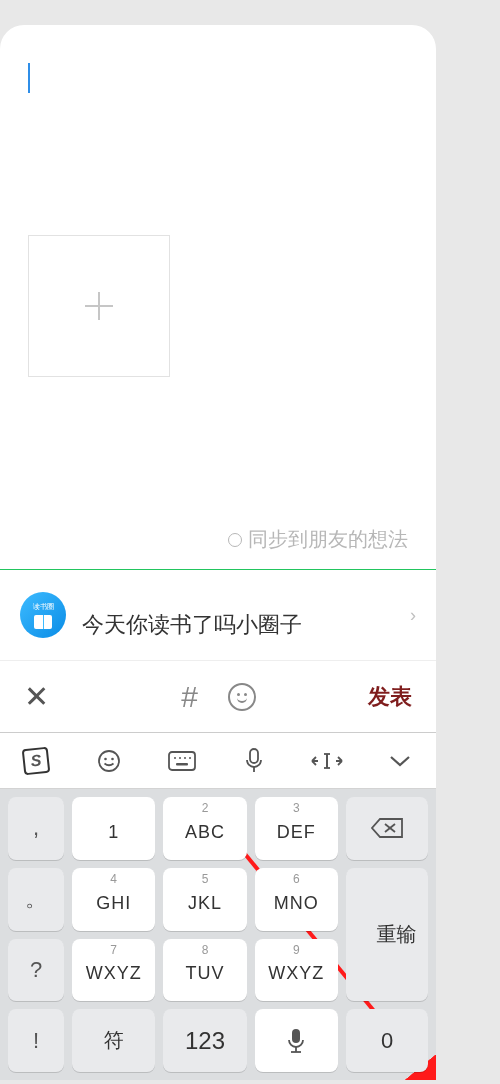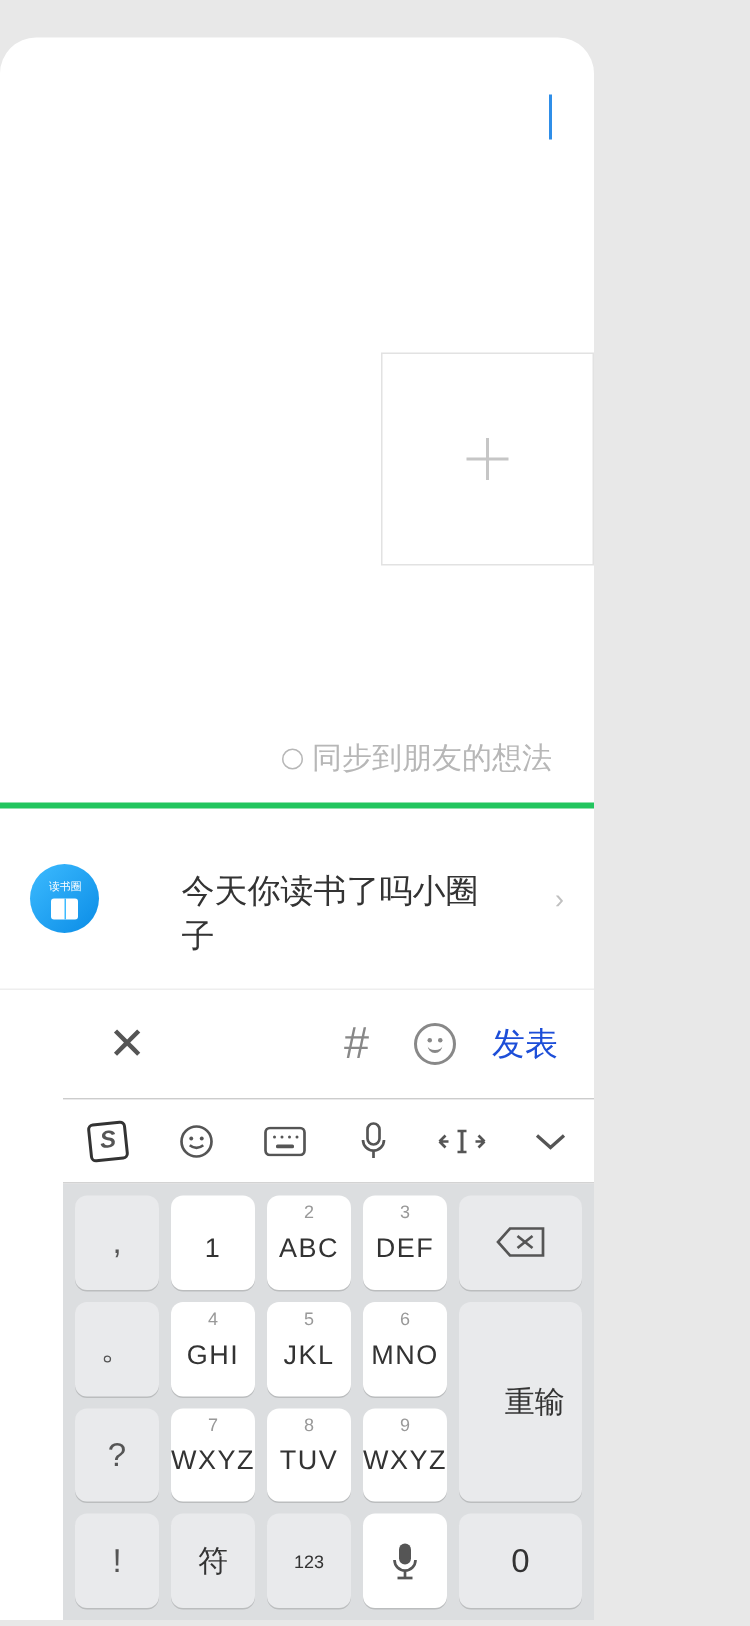--- a/index.html
+++ b/index.html
@@ -8,29 +8,28 @@
       height: 1084px;
       background: #e8e8e8;
       font-family: -apple-system, "Helvetica Neue", Arial, sans-serif;
       overflow: hidden;
       position: relative;
     }
     .screen {
       position: absolute;
       top: 25px;
       left: 0;
-      width: 396px;
+      width: 436px;
       height: 1055px;
       background: #fff;
       border-top-left-radius: 24px;
       border-top-right-radius: 24px;
       display: flex;
       flex-direction: column;
       overflow: hidden;
-      align-items: flex-end;
     }
     .compose-area {
       flex: 0 0 auto;
       padding: 30px 28px 10px 28px;
       height: 210px;
       position: relative;
     }
     .caret {
       width: 2px;
       height: 30px;
@@ -65,24 +64,23 @@
       width: 14px;
       height: 14px;
       border: 1.5px solid #b7b7b7;
       border-radius: 50%;
       display: inline-block;
     }
     .circle-row {
       display: flex;
       align-items: center;
       padding: 20px 20px;
-      border-top: 4px solid #22c55e;
+      border-top: 1px solid #22c55e;
       border-bottom: 1px solid #eee;
       background: #fff;
-      gap: 39px;
     }
     .circle-avatar {
       width: 46px;
       height: 46px;
       border-radius: 50%;
       background: linear-gradient(135deg, #3dbbff 0%, #0a8ce6 100%);
       display: flex;
       flex-direction: column;
       align-items: center;
       justify-content: center;
@@ -141,21 +139,21 @@
     }
     .tb-smile:before{left:7px;}
     .tb-smile:after{right:7px;}
     .tb-smile .mouth{
       position:absolute;
       bottom:6px;left:7px;right:7px;height:6px;
       border-bottom:2px solid #888;
       border-radius:0 0 10px 10px;
     }
     .toolbar .spacer2 { flex:1; }
-    .publish { color: #1d4ed8; font-size: 22px; font-weight: 400; }
+    .publish { color: #7f1d1d; font-size: 22px; font-weight: 700; }
     .kb {
       background: #dcdee0;
       border-top: 1px solid #ccc;
       height: 348px;
       display: flex;
       flex-direction: column;
     }
     .kb-toolbar {
       height: 56px;
       background: #fff;
@@ -358,21 +356,21 @@
           <span class="letters">WXYZ</span>
         </div>
 
       <div class="key side">
           <span class="single">!</span>
         </div>
       <div class="key dark">
           <span class="single" style="font-size:20px;">符</span>
         </div>
       <div class="key dark">
-          <span class="single" style="font-size:12px;">123</span>
+          <span class="single" style="font-size:24px;">123</span>
         </div>
       <div class="key">
         <svg width="20" height="26" viewBox="0 0 20 26">
             <rect x="6" y="1" width="8" height="14" rx="4" fill="#555"></rect>
             <path d="M3 12 a7 7 0 0 0 14 0" fill="none" stroke="#555" stroke-width="1.8"></path>
             <line x1="10" y1="19" x2="10" y2="24" stroke="#555" stroke-width="1.8"></line>
             <line x1="5" y1="24" x2="15" y2="24" stroke="#555" stroke-width="1.8"></line>
           </svg>
       </div>
       <div class="key dark">

